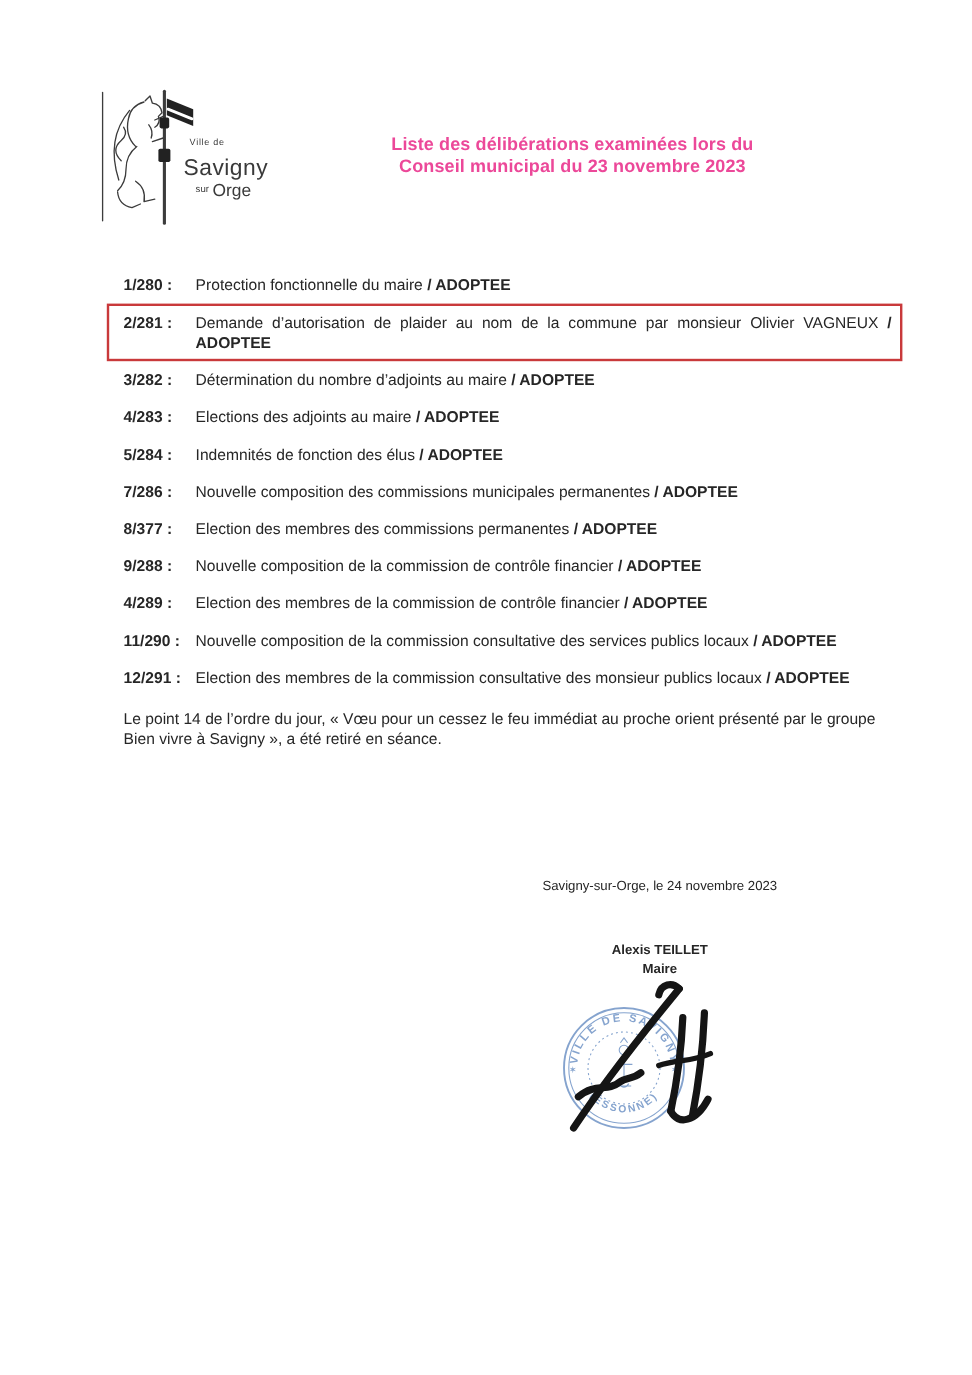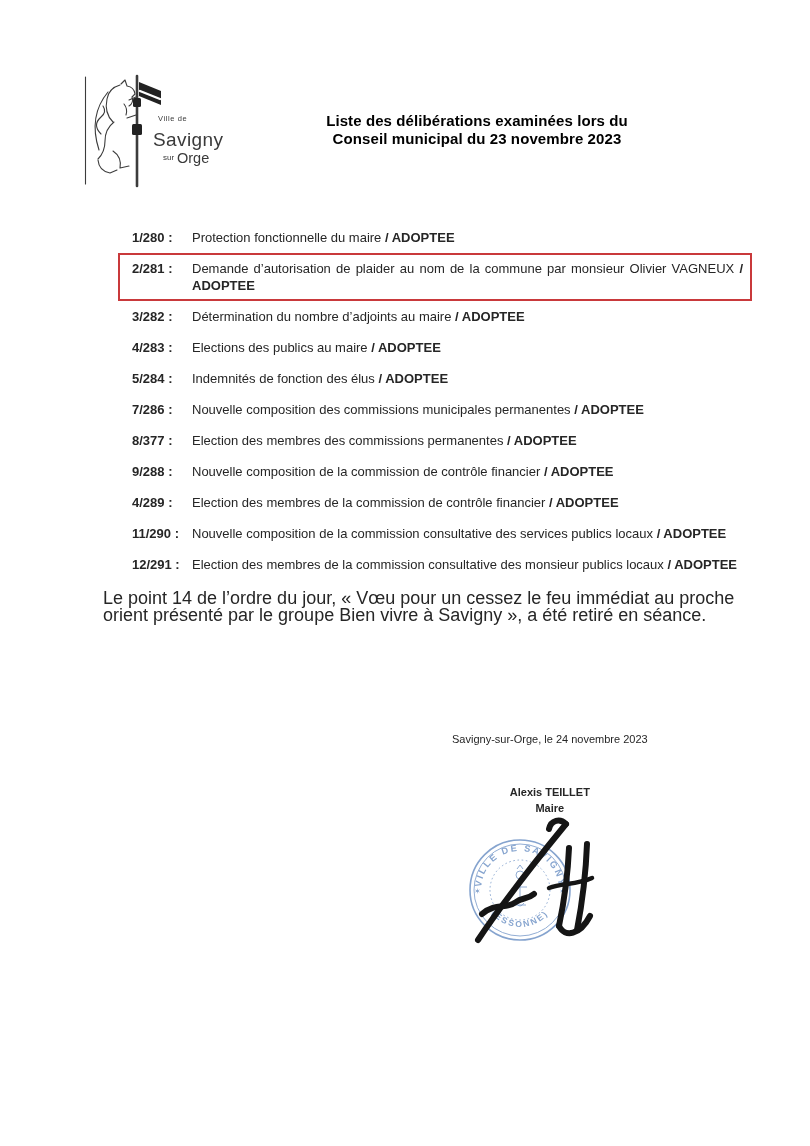--- a/index.html
+++ b/index.html
@@ -6,36 +6,36 @@
   body{
     width:810px;height:1146px;background:#ffffff;position:relative;
     font-family:"Liberation Sans", sans-serif;color:#262626;overflow:hidden;
   }
   .page{position:absolute;inset:0;background:#fff;}
 
   
   #logo{position:absolute;left:84px;top:74px;width:152px;height:118px;}
   #title{
     position:absolute;left:230px;top:112px;width:494px;text-align:center;
-    font-weight:bold;font-size:15px;line-height:18px;color:#000000;letter-spacing:.1px;
+    font-weight:bold;font-size:15px;line-height:18px;color:#ec4899;letter-spacing:.1px;
   }
 
   
   #list{position:absolute;left:103px;top:229px;width:640px;font-size:13px;line-height:17px;}
-  .item{display:flex;margin-bottom:14px;margin-left:29px;}
+  .item{display:flex;margin-bottom:14px;}
   .item .num{width:60px;flex:0 0 60px;font-weight:bold;white-space:nowrap;}
   .item .txt{flex:1;text-align:justify;}
   .item .txt .status{font-weight:bold;}
   .item.highlighted{position:relative;justify-content:space-between;}
   .item.highlighted::before{
     content:"";position:absolute;left:-14px;right:-9px;top:-7px;bottom:-7px;
     border:2px solid var(--highlight,#c9393b);pointer-events:none;
   }
 
-  .note{margin-top:17px;width:640px;line-height:17px;font-size:18px;}
+  .note{margin-top:17px;width:640px;line-height:17px;font-size:13px;}
 
   
   #closing{position:absolute;left:452px;top:731px;font-size:11px;line-height:16px;}
   #closing .who{margin-top:37px;font-weight:bold;text-align:center;}
 
   
   #stamp{position:absolute;left:460px;top:831px;width:120px;height:118px;opacity:.82;z-index:1;}
   #signature{position:absolute;left:448px;top:816px;width:168px;height:132px;z-index:2;}
 </style>
 </head>
@@ -96,21 +96,21 @@
       <div class="txt"><span>Demande d’autorisation de plaider au nom de la commune par monsieur Olivier VAGNEUX</span> <span class="status">/ ADOPTEE</span></div>
     </div>
 
     <div class="item">
       <div class="num">3/282 :</div>
       <div class="txt"><span>Détermination du nombre d’adjoints au maire</span> <span class="status">/ ADOPTEE</span></div>
     </div>
 
     <div class="item">
       <div class="num">4/283 :</div>
-      <div class="txt"><span>Elections des publics au maire</span> <span class="status">/ ADOPTEE</span></div>
+      <div class="txt"><span>Elections des adjoints au maire</span> <span class="status">/ ADOPTEE</span></div>
     </div>
 
     <div class="item">
       <div class="num">5/284 :</div>
       <div class="txt"><span>Indemnités de fonction des élus</span> <span class="status">/ ADOPTEE</span></div>
     </div>
 
 
     <div class="item">
       <div class="num">7/286 :</div>

